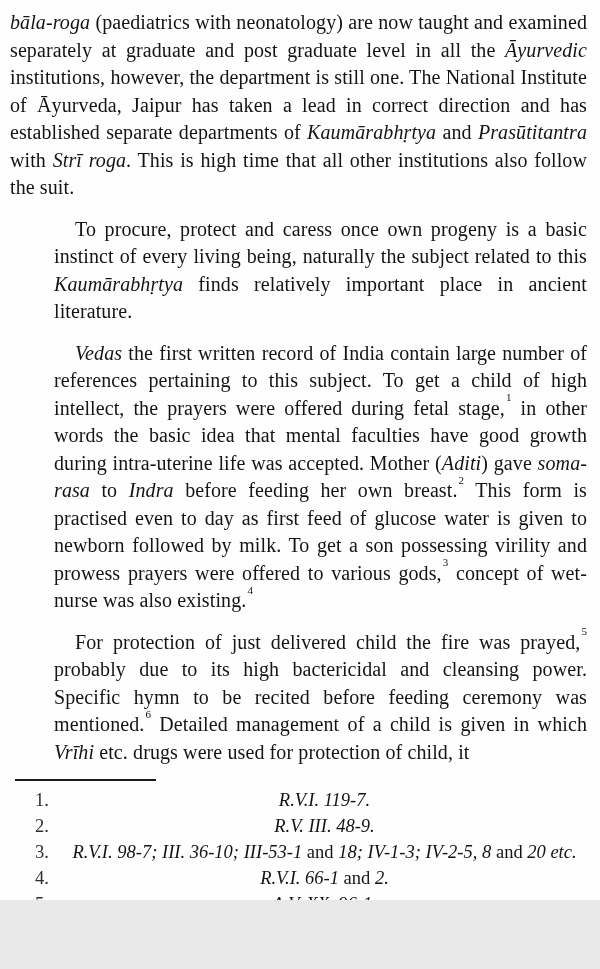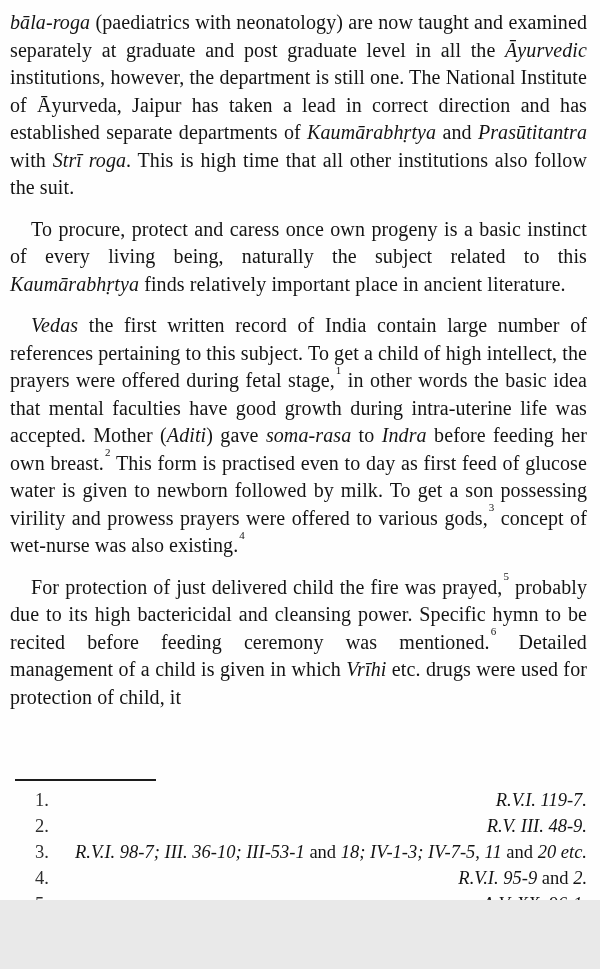--- a/index.html
+++ b/index.html
@@ -14,21 +14,21 @@
     padding:9px 13px 0 10px;
     overflow:hidden;
   }
   .body-text p{
     margin:0 0 14px 0;
     font-size:20px;
     line-height:27.5px;
     text-align:justify;
     letter-spacing:0.1px;
   }
-  .body-text p.indent{text-indent:21px;}
+  .body-text p.indent{text-indent:21px;margin-left:44px;}
   .it{font-style:italic;}
   sup.fn-ref{
     font-size:11px;
     line-height:0;
     position:relative;
     top:-0.5em;
     margin-left:1px;
   }
   .footnote-block{
     position:absolute;
@@ -42,21 +42,21 @@
   .footnotes{
     margin:0;padding:0;list-style:none;
     font-size:18.5px;line-height:26px;
   }
   .fn-item{display:flex;align-items:flex-start;}
   .fn-marker{
     flex:none;width:27px;
     margin-left:14px;
     color:#2e2e2e;
   }
-  .fn-text{flex:1;text-align:right;}
+  .fn-text{flex:1;text-align:center;}
   .speck{
     position:absolute;
     left:370px;top:956px;
     width:4px;height:3px;
     background:#4a4a4a;
     border-radius:50%;
   }
 </style>
 </head>
 <body>
@@ -74,25 +74,25 @@
         <li class="fn-item">
           <span class="fn-marker">1.</span>
           <span class="fn-text"><span class="it">R.V.I. 119-7.</span></span>
         </li>
         <li class="fn-item">
           <span class="fn-marker">2.</span>
           <span class="fn-text"><span class="it">R.V. III. 48-9.</span></span>
         </li>
         <li class="fn-item">
           <span class="fn-marker">3.</span>
-          <span class="fn-text"><span class="it">R.V.I. 98-7; III. 36-10; III-53-1</span><span> and </span><span class="it">18; IV-1-3; IV-7-5, 11</span><span> and </span><span class="it">20 etc.</span></span>
+          <span class="fn-text"><span class="it">R.V.I. 98-7; III. 36-10; III-53-1</span><span> and </span><span class="it">18; IV-1-3; IV-2-5, 8</span><span> and </span><span class="it">20 etc.</span></span>
         </li>
         <li class="fn-item">
           <span class="fn-marker">4.</span>
-          <span class="fn-text"><span class="it">R.V.I. 95-9</span><span> and </span><span class="it">2.</span></span>
+          <span class="fn-text"><span class="it">R.V.I. 66-1</span><span> and </span><span class="it">2.</span></span>
         </li>
         <li class="fn-item">
           <span class="fn-marker">5.</span>
           <span class="fn-text"><span class="it">A.V. XX. 96-1.</span></span>
         </li>
         <li class="fn-item">
           <span class="fn-marker">6.</span>
           <span class="fn-text"><span class="it">A.V. VIII. 2-1</span><span> with used. by </span><span class="it">Sāyaṇācārya.</span></span>
         </li>
       </ol>

